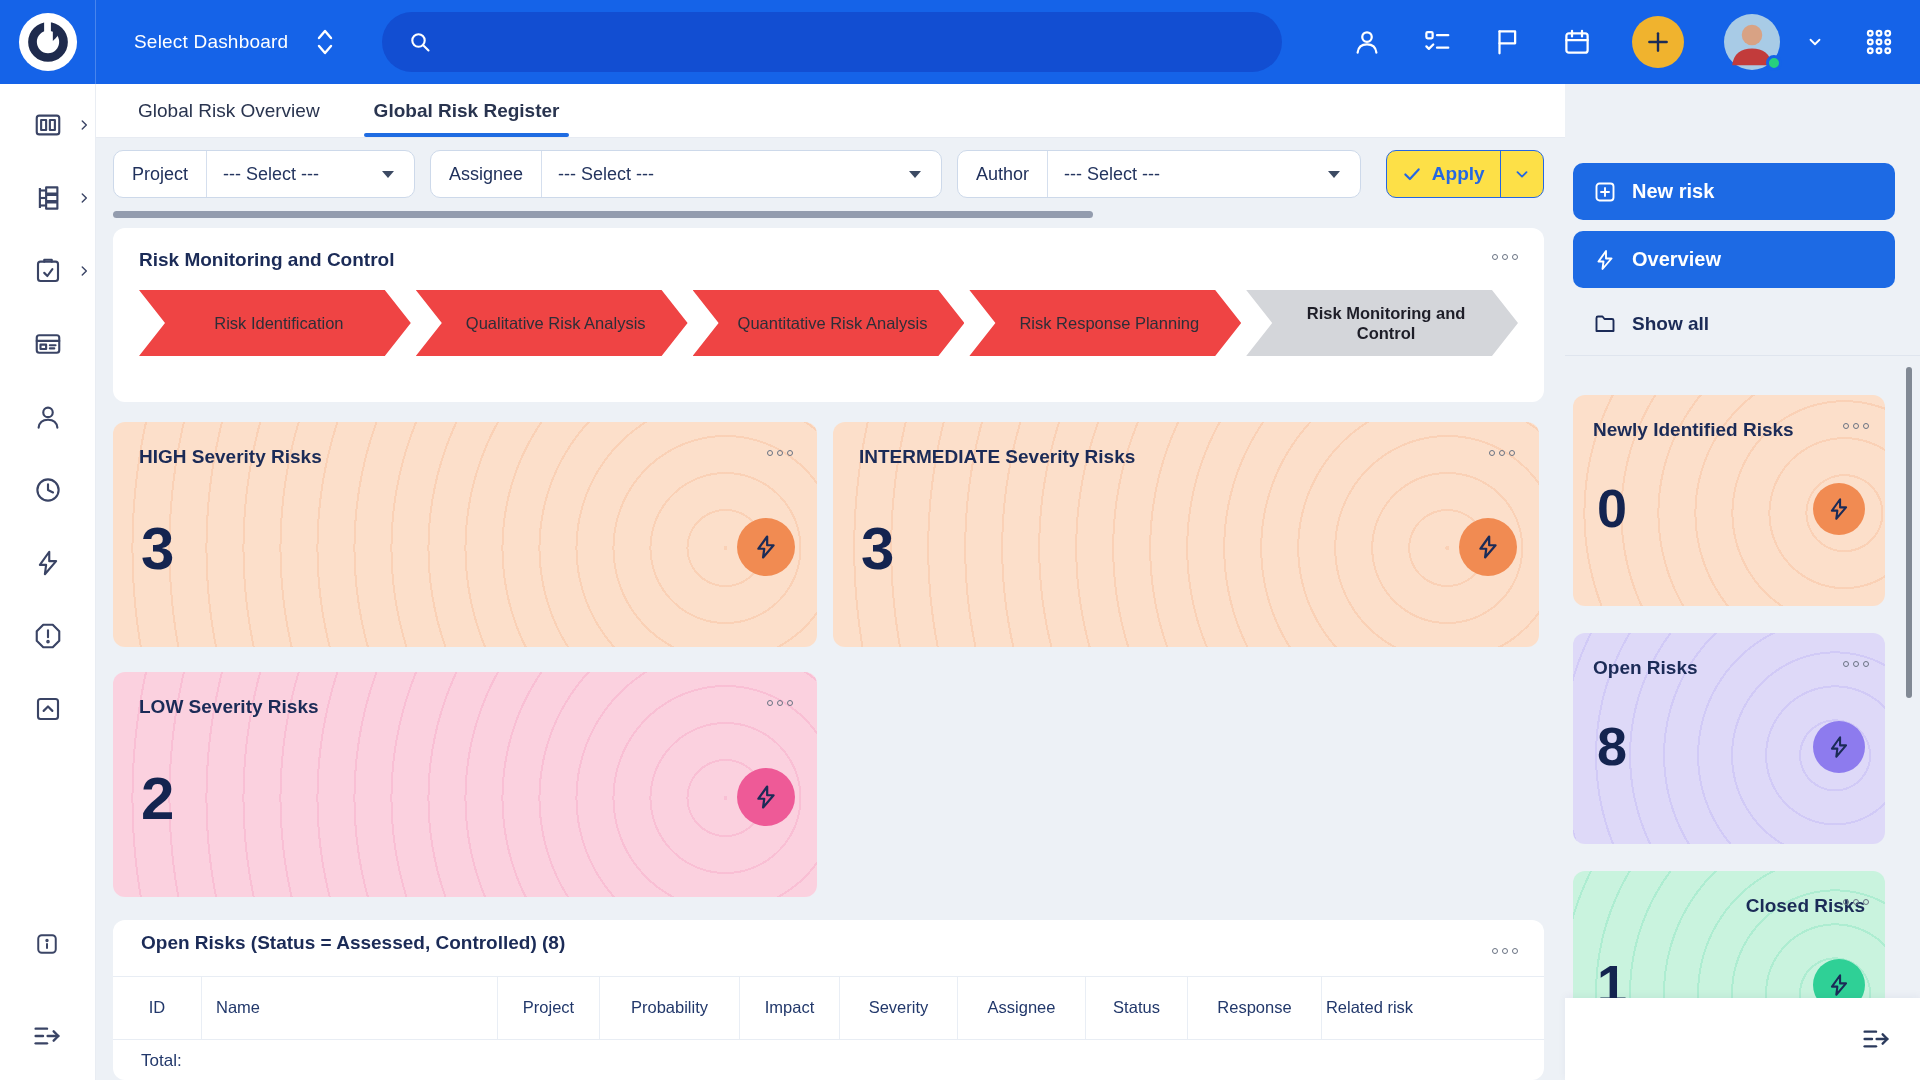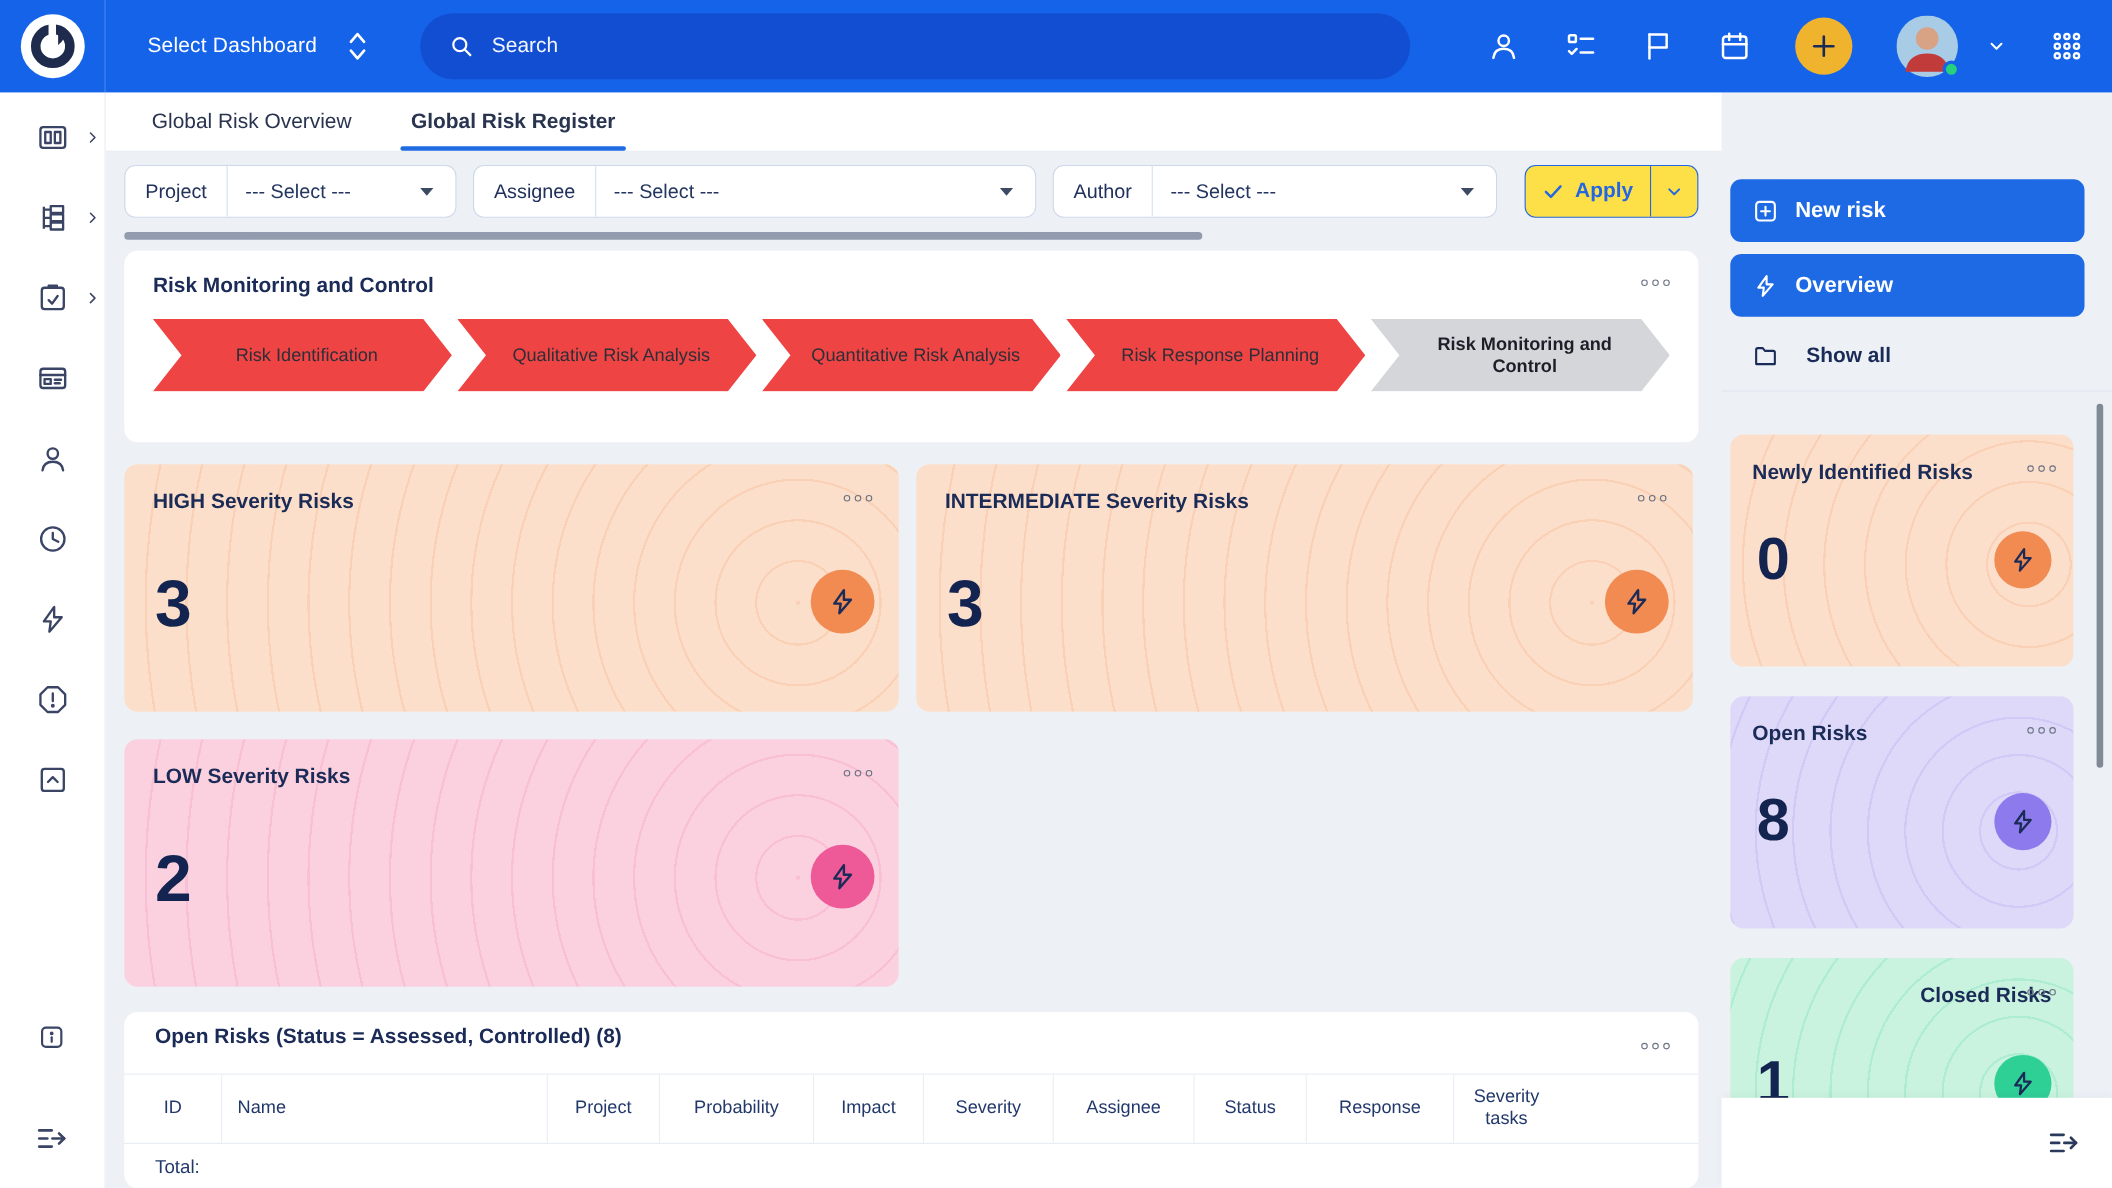--- a/index.html
+++ b/index.html
@@ -124,21 +124,21 @@
     font-size:16.5px; color:#22386b; border-left:1px solid #e9eef5; line-height:1.2; cursor:pointer; }
   .th:first-child { border-left:none; }
   .th-name { justify-content:flex-start; padding-left:14px; }
   .total-row { padding:11px 0 0 28px; font-size:17px; color:#22386b; }
 
   
   .rp-btn { width:322px; height:57px; border-radius:10px; background:#1d6ae4; color:#fff;
     display:flex; align-items:center; padding-left:20px; gap:15px; font-size:20px; font-weight:700;
     cursor:pointer; border:none; }
   .rp-btn + .rp-btn { margin-top:11px; }
-  .show-all { margin-top:13px; height:46px; display:flex; align-items:center; padding-left:20px; gap:25px;
+  .show-all { margin-top:13px; height:46px; display:flex; align-items:center; padding-left:20px; gap:15px;
     color:#1b2b57; font-size:19px; font-weight:700; cursor:pointer; }
   .rp-divider { margin:8px -25px 0 -8px; border-top:1px solid #dfe5ee; }
   .stat-cards { margin-top:39px; }
   .stat-card { position:relative; width:312px; height:211px; border-radius:12px; padding:24px 20px;
     overflow:hidden; margin-bottom:27px; }
   .stat-card .card-dots { position:absolute; top:28px; right:16px; z-index:3; }
   .stat-count { position:absolute; left:24px; top:82px; font-size:54px; font-weight:800; color:#142450; z-index:2; }
   .stat-card .bolt-circle { width:52px; height:52px; right:20px; top:88px; }
 
   .vscroll { position:absolute; right:8px; top:367px; width:6px; height:331px; border-radius:3px;
@@ -165,21 +165,20 @@
     <svg width="22" height="30" viewBox="0 0 22 30" fill="none" stroke="#fff" stroke-width="2.4" stroke-linecap="round" stroke-linejoin="round">
       <polyline points="5,11 11,4 17,11"></polyline>
         <polyline points="5,19 11,26 17,19"></polyline>
     </svg>
   </div>
   <div class="search-pill">
     <svg width="24" height="24" viewBox="0 0 24 24" fill="none" stroke="#fff" stroke-width="2.1" stroke-linecap="round">
       <circle cx="10.5" cy="10.5" r="6.2"></circle>
         <line x1="15.2" y1="15.2" x2="20.5" y2="20.5"></line>
     </svg>
-    <input type="text" placeholder="Search" style="">
   </div>
   <div class="nav-right">
     <div class="nav-icon">
       <svg width="30" height="30" viewBox="0 0 24 24" fill="none" stroke="#fff" stroke-width="1.8" stroke-linecap="round">
         <circle cx="12" cy="8" r="3.8"></circle>
           <path d="M4.5 20.5 c.5-4.5 3.4-6.6 7.5-6.6 s7 2.1 7.5 6.6"></path>
       </svg>
     </div>
     <div class="nav-icon">
       <svg width="30" height="30" viewBox="0 0 24 24" fill="none" stroke="#fff" stroke-width="1.8" stroke-linecap="round" stroke-linejoin="round">
@@ -495,21 +494,21 @@
             <div class="th" style="width: 128px;">
               <span>Assignee</span>
             </div>
             <div class="th" style="width: 102px;">
               <span>Status</span>
             </div>
             <div class="th" style="width: 134px;">
               <span>Response</span>
             </div>
             <div class="th" style="width: 96px;">
-              <span>Severity tasks</span>
+              <span>Related risk</span>
             </div>
           </div>
         <div class="total-row">Total:</div>
       </section>
     </div>
   </div>
 
   <aside class="right-panel">
     <button class="rp-btn">
       <svg width="24" height="24" viewBox="0 0 24 24" fill="none" stroke="#fff" stroke-width="1.9" stroke-linecap="round" stroke-linejoin="round">

